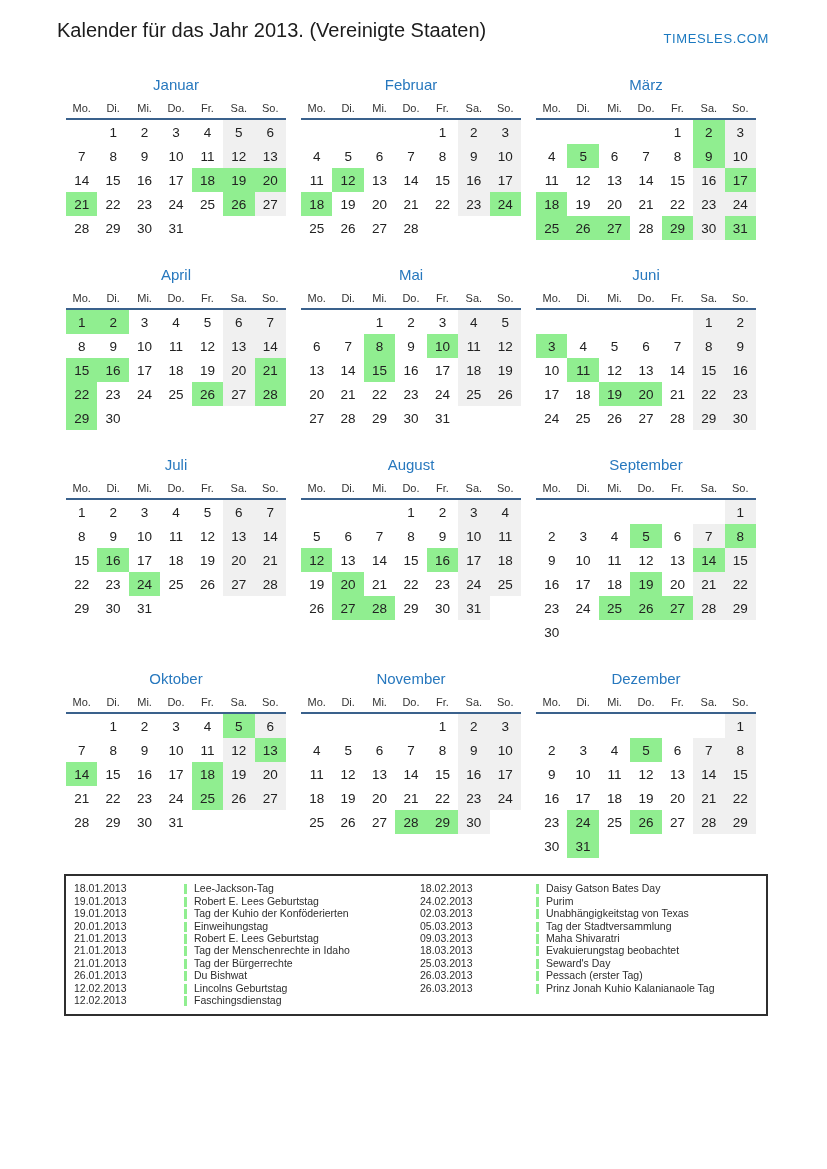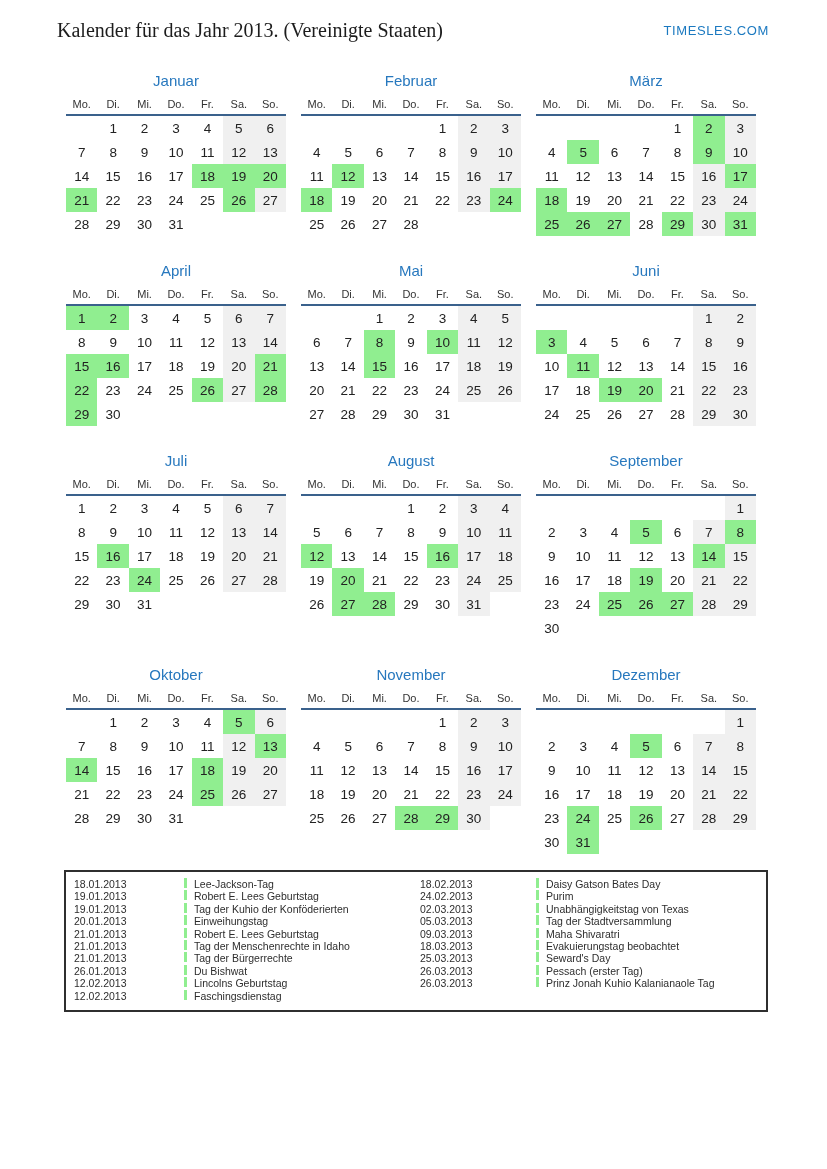--- a/index.html
+++ b/index.html
@@ -14,24 +14,24 @@
   html,body{margin:0;padding:0;}
   body{
     width:827px;height:1169px;background:#ffffff;
     font-family:"Liberation Sans", sans-serif;color:var(--ink);
     position:relative;overflow:hidden;
   }
   .header{
     display:flex;justify-content:space-between;align-items:flex-start;
     padding:19px 58px 0 57px;
   }
-  .page-title{font-size:20px;color:#1c1c1c;font-weight:400;margin:0;font-family:Liberation Serif, serif;}
+  .page-title{font-size:20px;color:#1c1c1c;font-weight:400;margin:0;}
   .brand{
     font-size:13px;color:var(--brand);letter-spacing:.6px;
-    text-decoration:none;margin-top:4px;font-weight:500;
+    text-decoration:none;margin-top:12px;font-weight:500;
   }
   .calendar{
     margin:30px 0 8px 66px;width:690px;
     display:grid;grid-template-columns:repeat(3,220px);
     column-gap:15px;row-gap:26px;
   }
   .month{width:220px;}
   .month-title{
     color:var(--blue);font-size:15px;font-weight:400;
     text-align:center;margin:0 0 9px 0;
@@ -48,21 +48,21 @@
   }
   .day.weekend{background:var(--gray);}
   .day.highlight{background:var(--green);}
   .legend{
     margin:16px 0 0 64px;width:704px;
     border:2px solid #2f2f2f;
     padding:6px 0 8px 0;
     display:grid;grid-template-columns:352px 350px;
   }
   .holiday-row{
-    display:flex;align-items:flex-start;height:12.4px;
+    display:flex;align-items:flex-end;height:12.4px;
     font-size:10.5px;color:#2d2d2d;
   }
   .holiday-col-left .holiday-date{padding-left:8px;}
   .holiday-col-right .holiday-date{padding-left:2px;}
   .holiday-date{width:118px;flex:0 0 118px;}
   .holiday-bar{
     width:3px;height:10px;background:var(--green);
     margin-right:7px;flex:0 0 3px;
   }
   .holiday-name{white-space:nowrap;}

